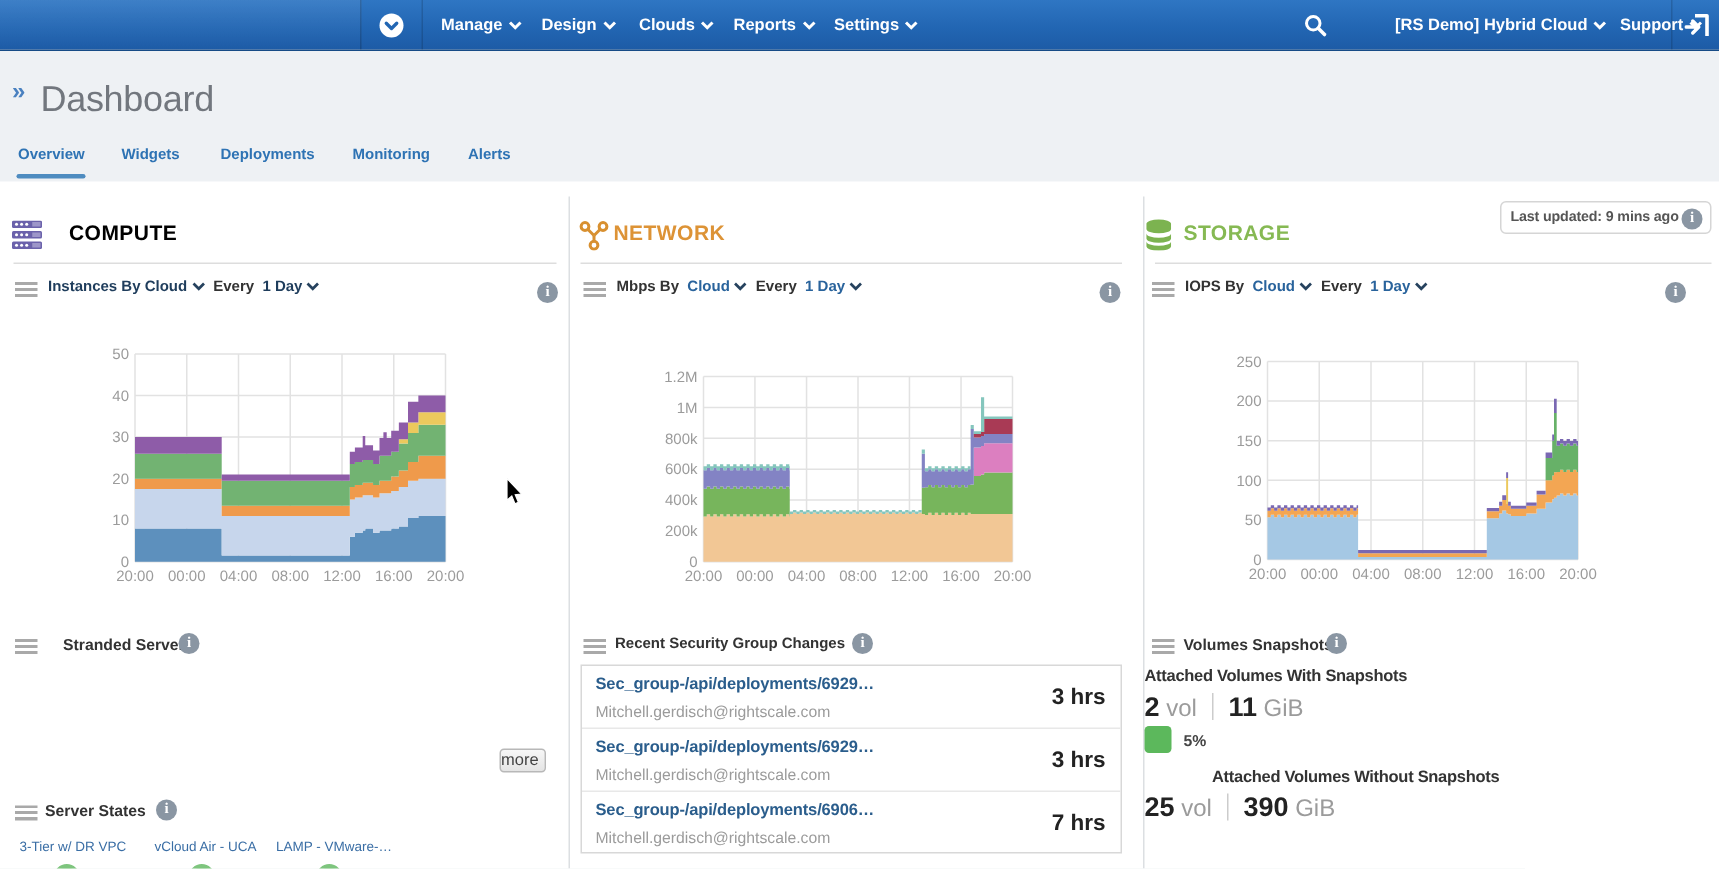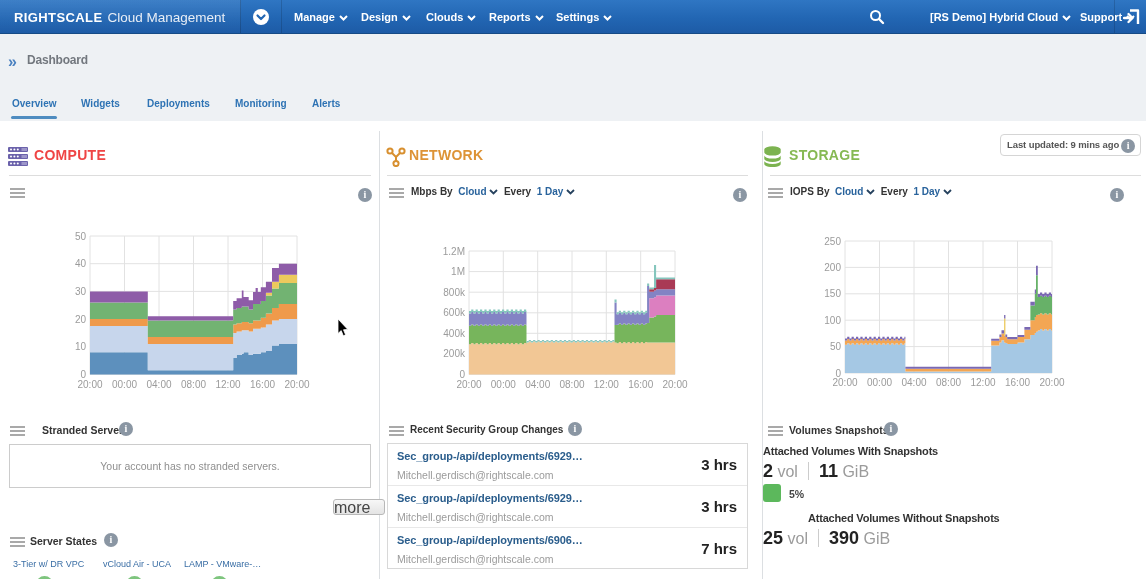--- a/index.html
+++ b/index.html
@@ -18,21 +18,21 @@
   #logo .cm { font-weight:normal; letter-spacing:0px; color:#e8eef6; font-size:13.5px; margin-left:5px; }
   #chevbtn { position:absolute; left:253px; top:9px; width:16px; height:16px; border-radius:50%; background:#fff; }
   #navdiv2 { position:absolute; left:281px; top:0; width:1px; height:33px; background:rgba(0,0,0,0.15); }
   .navitem { position:absolute; top:11px; color:#fff; font-size:11px; font-weight:bold; }
   .navitem svg, .tnav svg { margin-left:4px; }
   .tnav { position:absolute; top:11px; color:#fff; font-size:11px; font-weight:bold;padding-left:27px; }
   #signoutdiv { position:absolute; left:1114px; top:0; width:1px; height:33px; background:rgba(0,0,0,0.15); }
 
   
   #crumb { position:absolute; left:8px; top:53px; color:#4a81c0; font-size:16px; font-weight:bold;}
-  #crumbtitle { position:absolute; left:27px; top:53px; color:#72777e; font-size:12px; font-weight:bold; letter-spacing:-0.2px; }
+  #crumbtitle { position:absolute; left:27px; top:53px; color:#72777e; font-size:24px; font-weight:normal; letter-spacing:-0.2px; }
   .tab { position:absolute; top:98px; color:#2e73b4; font-size:10px; font-weight:bold; }
   #tabline { position:absolute; left:11px; top:116px; width:46px; height:3px; background:#4e8cc0; border-radius:2px; }
 
   
   #content { position:absolute; left:0; top:121px; width:1146px; height:458px; background:#ffffff; }
   .vdiv { position:absolute; top:10px; width:1px; height:448px; background:#dcdfe2; }
   .hrule { position:absolute; top:54px; height:1px; background:#dddddd; }
   .ptitle { position:absolute; top:26px; font-size:14px; font-weight:bold; letter-spacing:0.3px; }
   .widgetrow { position:absolute; top:65px; height:16px; font-size:10px; font-weight:bold; color:#333; white-space:nowrap; }
   .widgetrow .lnk { color:#29639c; }
@@ -40,22 +40,22 @@
   .ham { position:absolute; width:15px; height:10px;
     background:linear-gradient(#a9a9a9 0 2px, transparent 2px 4px, #a9a9a9 4px 6px, transparent 6px 8px, #a9a9a9 8px 10px); }
   .info { position:absolute; width:14px; height:14px; border-radius:50%; background:#8a96a3; color:#fff;
     font-size:10px; font-weight:bold; text-align:center; line-height:14px; font-family:"Liberation Serif",serif; }
 
   .sech { font-size:10.5px; font-weight:bold; color:#333; position:absolute; }
 
   
   #strandbox { position:absolute; left:9px; top:323px; width:362px; height:44px; border:1px solid #cccccc; background:#fff; }
   #strandbox div { margin-top:15px; text-align:center; color:#8f8f8f; font-size:10.5px; }
-  #morebtn { position:absolute; left:333px; top:378px; width:52px; height:16px; border:1px solid #b8b8b8; border-radius:3px;
-    background:linear-gradient(#f7f7f7,#e4e4e4); font-size:16px; color:#444; text-align:left; line-height:15px; }
+  #morebtn { position:absolute; left:333px; top:378px; width:31px; height:16px; border:1px solid #b8b8b8; border-radius:3px;
+    background:linear-gradient(#f7f7f7,#e4e4e4); font-size:11px; color:#444; text-align:left; line-height:15px; }
 
   .greenball { position:absolute; width:17px; height:17px; border-radius:50%; border:4px solid #7ec57e; background:#def0de; }
 
   
   #secbox { position:absolute; left:387px; top:322px; width:361px; height:126px; border:1px solid #d8d8d8; background:#fff; }
   .secrow { position:relative; height:42px; border-bottom:1px solid #e8e8e8;text-decoration:underline; }
   .secrow:last-child { border-bottom:none; }
   .secrow .l1 { position:absolute; left:9px; top:6px; font-size:11px; font-weight:bold; color:#2a5d8c; letter-spacing:-0.1px; }
   .secrow .l2 { position:absolute; left:9px; top:25px; font-size:10.5px; color:#9b9b9b; }
   .secrow .hrs { position:absolute; right:10px; top:12px; font-size:15px; font-weight:bold; color:#222; }
@@ -70,21 +70,20 @@
     color:#fff; font-size:10px; font-weight:bold; line-height:16px; padding-left:9px; }
 
   #lastupd { position:absolute; left:1000px; top:13px; width:141px; height:22px; border:1px solid #d5d5d5; border-radius:4px;
     background:#fff; font-size:9.5px; font-weight:bold; color:#555; line-height:20px; padding-left:6px; white-space:nowrap; letter-spacing:-0.1px; }
 </style>
 </head>
 <body>
 
 <div id="topbar">
   <div id="logoarea"></div>
-  <div id="logo">RIGHTSCALE<span class="cm">Cloud Management</span></div>
   <div id="chevbtn">
     <svg width="16" height="16">
         <path d="M4.5 6.5 L8 10 L11.5 6.5" stroke="#2266b3" stroke-width="2.2" fill="none" stroke-linecap="round" stroke-linejoin="round"></path>
       </svg>
   </div>
   <div id="navdiv2"></div>
   <div class="navitem" style="left:294px">Manage<svg width="9" height="6">
         <path d="M1 1 L4.5 4.5 L8 1" stroke="#fff" stroke-width="2" fill="none"></path>
       </svg></div>
   <div class="navitem" style="left:361px">Design<svg width="9" height="6">
@@ -149,21 +148,21 @@
       <circle cx="3" cy="16.5" r="1"></circle>
         <circle cx="6.4" cy="16.5" r="1"></circle>
         <circle cx="9.8" cy="16.5" r="1"></circle>
     </g>
     <g fill="#9d96c9">
         <rect x="13.5" y="1" width="5.5" height="3"></rect>
         <rect x="13.5" y="8" width="5.5" height="3"></rect>
         <rect x="13.5" y="15" width="5.5" height="3"></rect>
       </g>
   </svg>
-  <div class="ptitle" style="left:34px; color:#ef4444">COMPUTE</div>
+  <div class="ptitle" style="left:46px; color:#000000">COMPUTE</div>
 
   <svg class="abs" style="left:386px; top:26px" width="20" height="20">
     <g stroke="#d89030" stroke-width="2" fill="none">
       <line x1="10" y1="10" x2="5" y2="5"></line>
         <line x1="10" y1="10" x2="15" y2="5"></line>
         <line x1="10" y1="10" x2="10" y2="15"></line>
       <circle cx="4" cy="4" r="2.6" fill="#fff"></circle>
       <circle cx="16" cy="4" r="2.6" fill="#fff"></circle>
       <circle cx="10" cy="16.5" r="2.6" fill="#fff"></circle>
     </g>
@@ -176,20 +175,25 @@
       <path d="M0.3 9.6 a8.2 2.9 0 0 0 16.4 0 l0 3.4 a8.2 2.9 0 0 1 -16.4 0 z"></path>
       <path d="M0.3 15.0 a8.2 2.9 0 0 0 16.4 0 l0 3.2 a8.2 2.9 0 0 1 -16.4 0 z"></path>
     </g>
   </svg>
   <div class="ptitle" style="left:789px; color:#86b953">STORAGE</div>
   <div id="lastupd">Last updated: 9 mins ago
     <div class="info" style="right:5px; top:4px">i</div>
   </div>
 
   <div class="ham" style="left:10px; top:67px"></div>
+  <div class="widgetrow" style="left:32px"><span class="dd">Instances By Cloud</span> <svg width="9" height="6">
+        <path d="M1 1 L4.5 4.5 L8 1" stroke="#26425e" stroke-width="1.8" fill="none"></path>
+      </svg>&nbsp; Every&nbsp; <span class="dd">1 Day</span> <svg width="9" height="6">
+        <path d="M1 1 L4.5 4.5 L8 1" stroke="#26425e" stroke-width="1.8" fill="none"></path>
+      </svg></div>
   <div class="info" style="left:358px; top:67px">i</div>
 
   <div class="ham" style="left:389px; top:67px"></div>
   <div class="widgetrow" style="left:411px">Mbps By&nbsp; <span class="lnk">Cloud</span> <svg width="9" height="6">
         <path d="M1 1 L4.5 4.5 L8 1" stroke="#26425e" stroke-width="1.8" fill="none"></path>
       </svg>&nbsp; Every&nbsp; <span class="lnk">1 Day</span> <svg width="9" height="6">
         <path d="M1 1 L4.5 4.5 L8 1" stroke="#26425e" stroke-width="1.8" fill="none"></path>
       </svg></div>
   <div class="info" style="left:733px; top:67px">i</div>
 
@@ -305,23 +309,20 @@
 <polygon points="33,110.4 35.2,110.4 35.2,108.8 37.4,108.8 37.4,110.4 39.6,110.4 39.6,108.8 41.8,108.8 41.8,110.4 44,110.4 44,108.8 46.2,108.8 46.2,110.4 48.4,110.4 48.4,108.8 50.6,108.8 50.6,110.4 52.8,110.4 52.8,108.8 55,108.8 55,110.4 57.2,110.4 57.2,108.8 59.4,108.8 59.4,110.4 61.6,110.4 61.6,108.8 63.8,108.8 63.8,110.4 66,110.4 66,108.8 68.2,108.8 68.2,110.4 70.4,110.4 70.4,108.8 72.6,108.8 72.6,110.4 74.8,110.4 74.8,108.8 77,108.8 77,110.4 79.2,110.4 79.2,108.8 81.4,108.8 81.4,110.4 83.6,110.4 83.6,108.8 85.8,108.8 85.8,110.4 88,110.4 88,108.8 90.2,108.8 90.2,110.4 92.4,110.4 92.4,108.8 93.4,108.8 93.4,138.7 179.2,138.7 179.2,110.7 187.4,110.7 187.4,106.5 189.5,106.5 189.5,102.2 192.1,102.2 192.1,86.9 193.4,86.9 193.4,106.5 195.2,106.5 195.2,109.1 205.5,109.1 205.5,107 212.4,107 212.4,99.1 218.4,99.1 218.4,73.7 222.8,73.7 222.8,61.6 224,61.6 224,37.8 225.8,37.8 225.8,66 228,66 228,64.6 230.2,64.6 230.2,66 232.4,66 232.4,64.6 234.6,64.6 234.6,66 236.8,66 236.8,64.6 239,64.6 239,66 240,66 240,69.1 239,69.1 239,67.7 236.8,67.7 236.8,69.1 234.6,69.1 234.6,67.7 232.4,67.7 232.4,69.1 230.2,69.1 230.2,67.7 228,67.7 228,69.1 225.8,69.1 225.8,47.3 224,47.3 224,65.8 222.8,65.8 222.8,77.4 218.4,77.4 218.4,101.7 212.4,101.7 212.4,109.1 205.5,109.1 205.5,111.2 195.2,111.2 195.2,109.1 193.4,109.1 193.4,90.6 192.1,90.6 192.1,105.4 189.5,105.4 189.5,109.1 187.4,109.1 187.4,112.8 179.2,112.8 179.2,140.8 93.4,140.8 93.4,110.9 92.4,110.9 92.4,112.5 90.2,112.5 90.2,110.9 88,110.9 88,112.5 85.8,112.5 85.8,110.9 83.6,110.9 83.6,112.5 81.4,112.5 81.4,110.9 79.2,110.9 79.2,112.5 77,112.5 77,110.9 74.8,110.9 74.8,112.5 72.6,112.5 72.6,110.9 70.4,110.9 70.4,112.5 68.2,112.5 68.2,110.9 66,110.9 66,112.5 63.8,112.5 63.8,110.9 61.6,110.9 61.6,112.5 59.4,112.5 59.4,110.9 57.2,110.9 57.2,112.5 55,112.5 55,110.9 52.8,110.9 52.8,112.5 50.6,112.5 50.6,110.9 48.4,110.9 48.4,112.5 46.2,112.5 46.2,110.9 44,110.9 44,112.5 41.8,112.5 41.8,110.9 39.6,110.9 39.6,112.5 37.4,112.5 37.4,110.9 35.2,110.9 35.2,112.5 33,112.5" fill="#7a68b2"></polygon>
 </svg></div>
 
   <svg class="abs" style="left:337px; top:198px" width="12" height="19">
     <path d="M1 0 L1 14.5 L4.2 11.6 L6.3 16.8 L8.6 15.8 L6.5 10.8 L10.8 10.4 Z" fill="#000" stroke="#fff" stroke-width="0.8"></path>
   </svg>
 
   <div class="ham" style="left:10px; top:305px"></div>
   <div class="sech" style="left:42px; top:303px">Stranded Servers</div>
   <div class="info" style="left:119px; top:301px">i</div>
-  <div id="strandbox">
-      <div>Your account has no stranded servers.</div>
-    </div>
   <div id="morebtn">more</div>
 
   <div class="ham" style="left:10px; top:416px"></div>
   <div class="sech" style="left:30px; top:414px">Server States</div>
   <div class="info" style="left:104px; top:412px">i</div>
   <div class="abs" style="left:13px; top:438px; font-size:9px; color:#3a6ea5">3-Tier w/ DR VPC</div>
   <div class="abs" style="left:103px; top:438px; font-size:9px; color:#3a6ea5">vCloud Air - UCA</div>
   <div class="abs" style="left:184px; top:438px; font-size:9px; color:#3a6ea5">LAMP - VMware-…</div>
   <div class="greenball" style="left:36px; top:455px"></div>
   <div class="greenball" style="left:126px; top:455px"></div>

